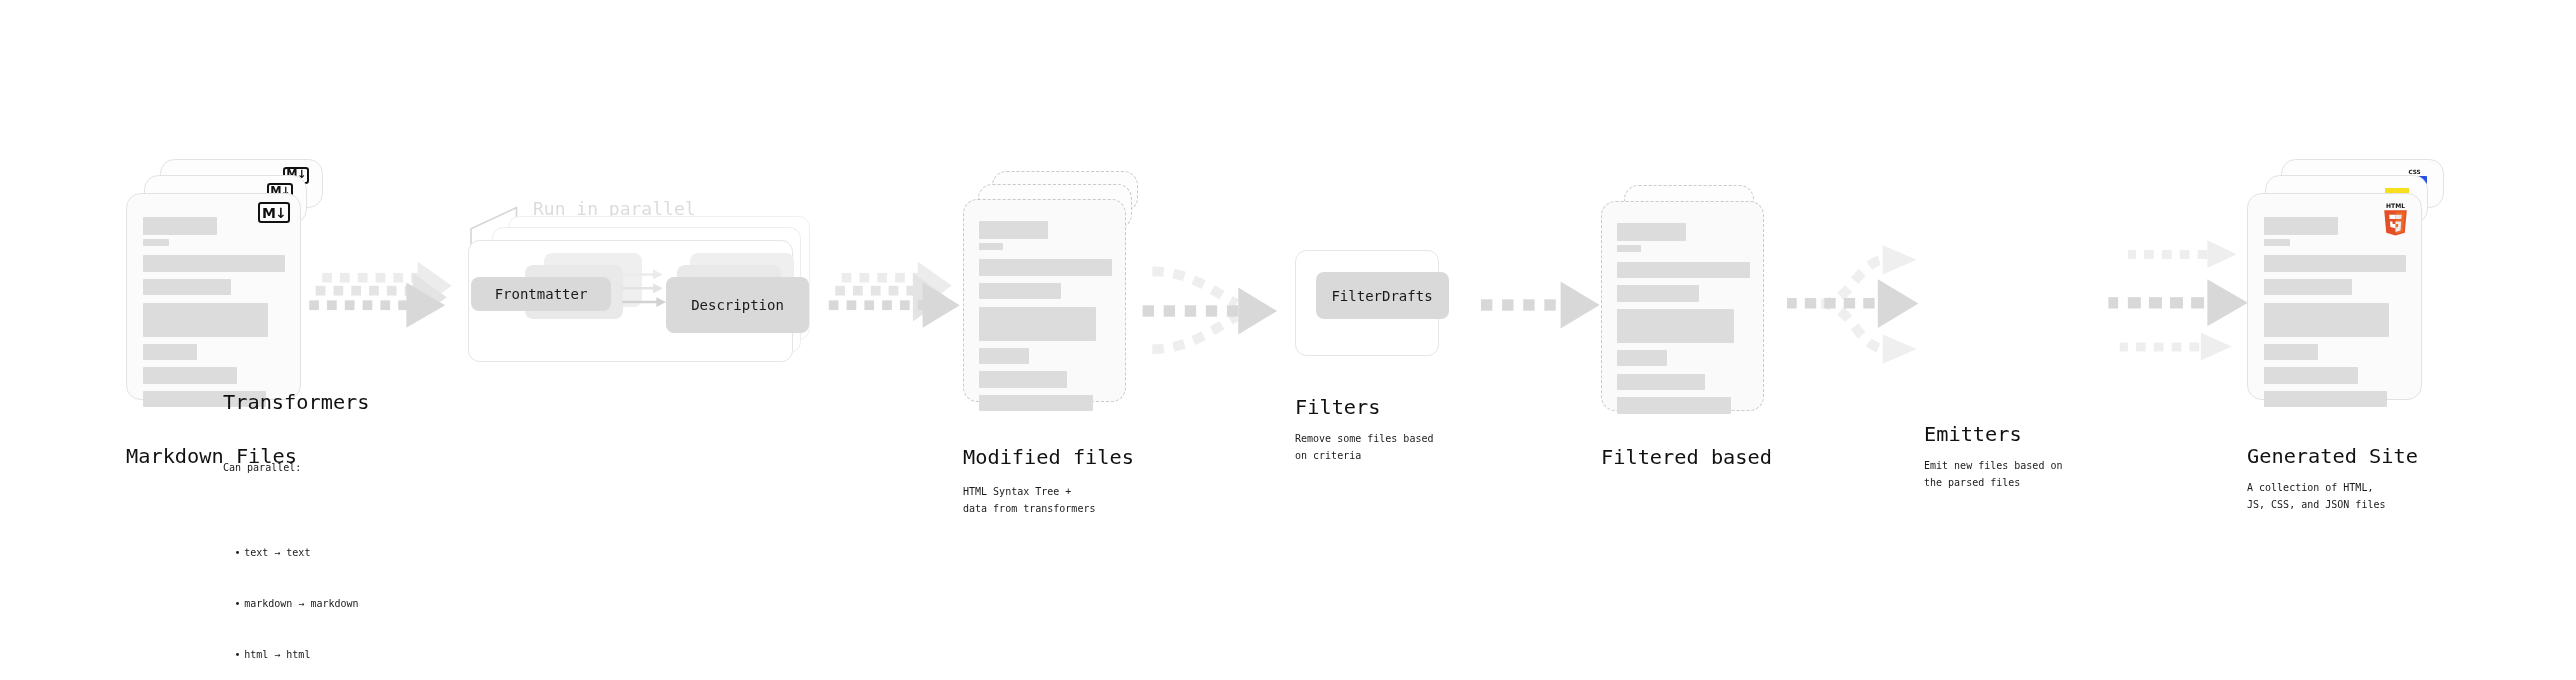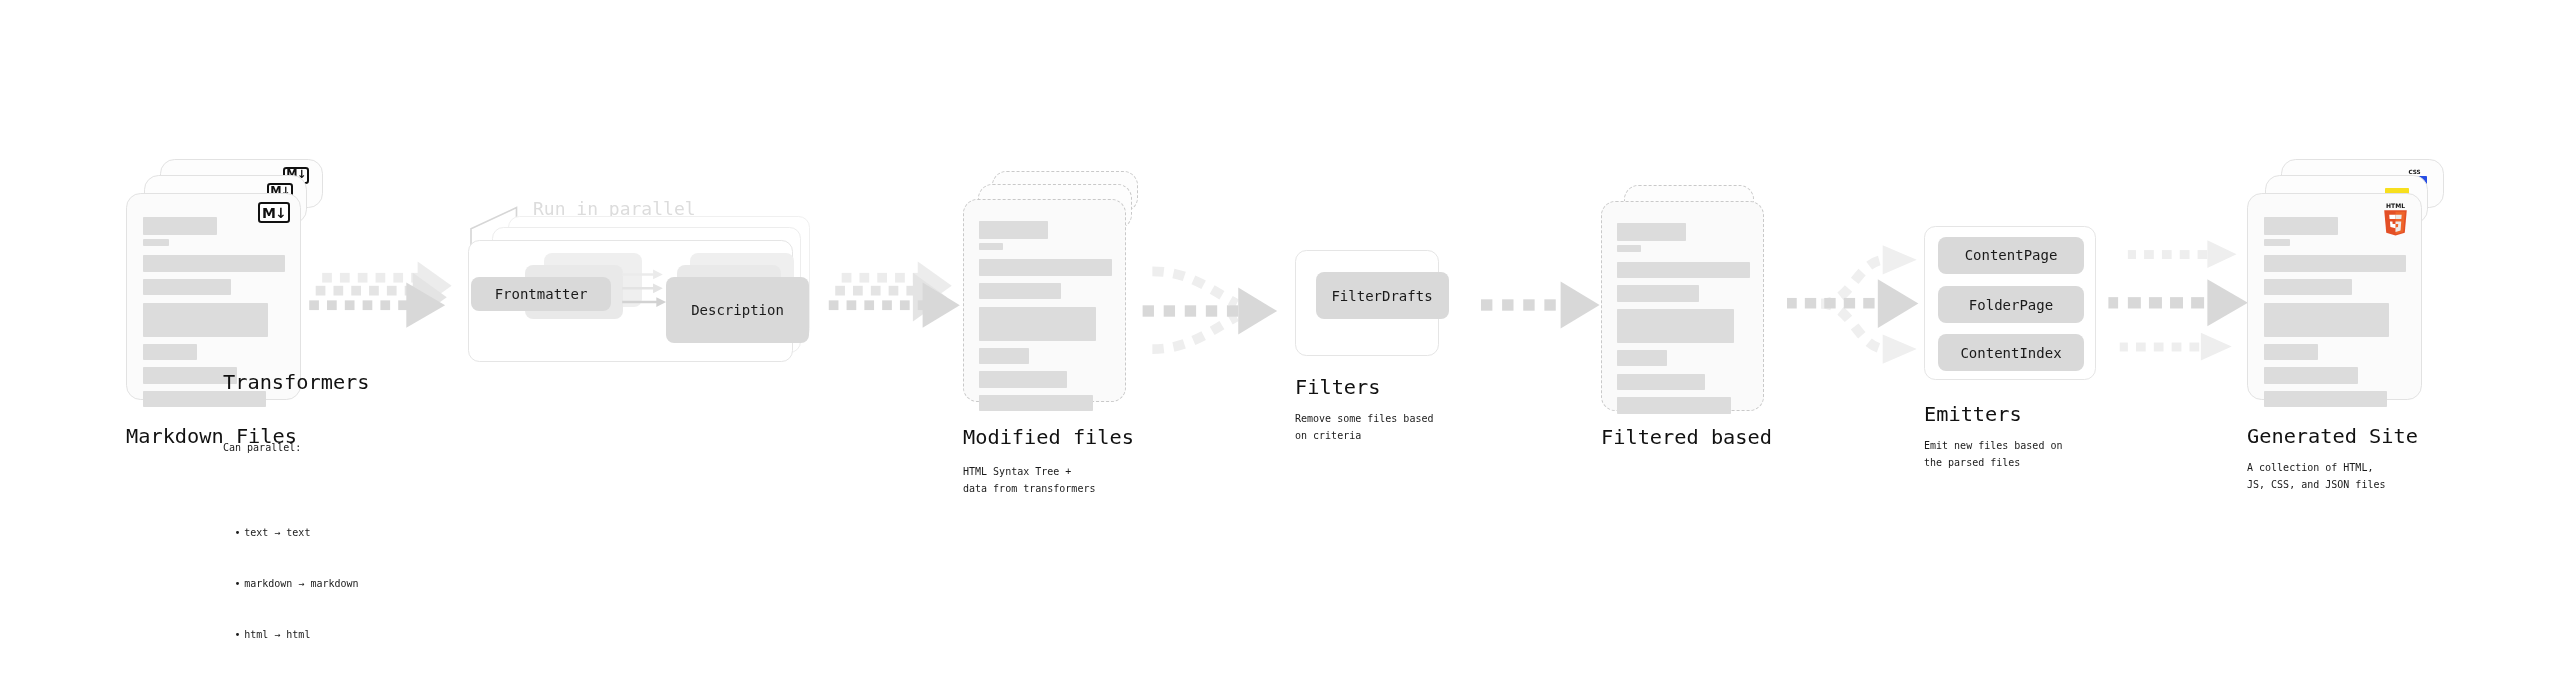--- a/index.html
+++ b/index.html
@@ -112,20 +112,21 @@
     border-radius: 0.8px;
   }
   .html5 { width: 29px; height: 36px; }
 
   
   .caption {
     position: absolute;
     font-family: "DejaVu Sans Mono", "Liberation Mono", monospace;
     color: #111111;
     white-space: pre;
+    margin-top: 20px;
   }
   .cap-title {
     font-size: 20.3px;
     letter-spacing: 0px;
   }
   .cap-sub {
     font-size: 10px;
     line-height: 17px;
     color: #1a1a1a;
   }
@@ -257,21 +258,21 @@
         <line x1="218" y1="117" x2="258" y2="117"></line>
       </g>
       <polygon points="256,111 268,117 256,123" fill="#e3e3e3"></polygon>
       <g stroke="#d2d2d2" stroke-width="3" fill="none">
         <line x1="218" y1="134" x2="262" y2="134"></line>
       </g>
       <polygon points="260,128 272,134 260,140" fill="#d2d2d2"></polygon>
     </svg>
 
     <div class="pill" style="left:26px; top:84px; width:140px; height:34px;">Frontmatter</div>
-    <div class="pill" style="left:221px; top:84px; width:143px; height:66px;">Description</div>
+    <div class="pill" style="left:221px; top:84px; width:143px; height:56px;">Description</div>
   </div>
 
   <div class="caption cap-title" style="left:223px; top:370px;">Transformers</div>
   <div class="caption cap-sub" style="left:223px; top:405px;">
     <div>Can parallel:</div>
     <ul class="bullets">
       <li>text → text</li>
       <li>markdown → markdown</li>
       <li>html → html</li>
     </ul>
@@ -390,27 +391,20 @@
     <g fill="#d8d8d8">
       <rect x="18" y="85" width="12" height="13"></rect>
         <rect x="40" y="85" width="14" height="13"></rect>
       <rect x="64" y="85" width="14" height="13"></rect>
         <rect x="88" y="85" width="14" height="13"></rect>
       <rect x="112" y="85" width="14" height="13"></rect>
       <polygon points="130,62 180,92 130,122"></polygon>
     </g>
   </svg>
 
-  <div class="node" style="left:1924px; top:226px;">
-    <div class="groupbox" style="left:0; top:0; width:172px; height:154px; position:relative;">
-      <div class="pill" style="left:13px; top:9.8px; width:146px; height:37px;">ContentPage</div>
-      <div class="pill" style="left:13px; top:59px; width:146px; height:37px;">FolderPage</div>
-      <div class="pill" style="left:13px; top:107px; width:146px; height:37px;">ContentIndex</div>
-    </div>
-  </div>
   <div class="caption cap-title" style="left:1924px; top:402px;">Emitters</div>
   <div class="caption cap-sub" style="left:1924px; top:437px;">Emit new files based on
 the parsed files</div>
 
   <svg class="node" style="left:2108px; top:229px;" width="163" height="146" viewBox="0 0 200 180">
     <g fill="#eeeeee">
       <rect x="24" y="26" width="10" height="11"></rect>
         <rect x="44" y="26" width="12" height="11"></rect>
       <rect x="66" y="26" width="12" height="11"></rect>
         <rect x="88" y="26" width="12" height="11"></rect>

